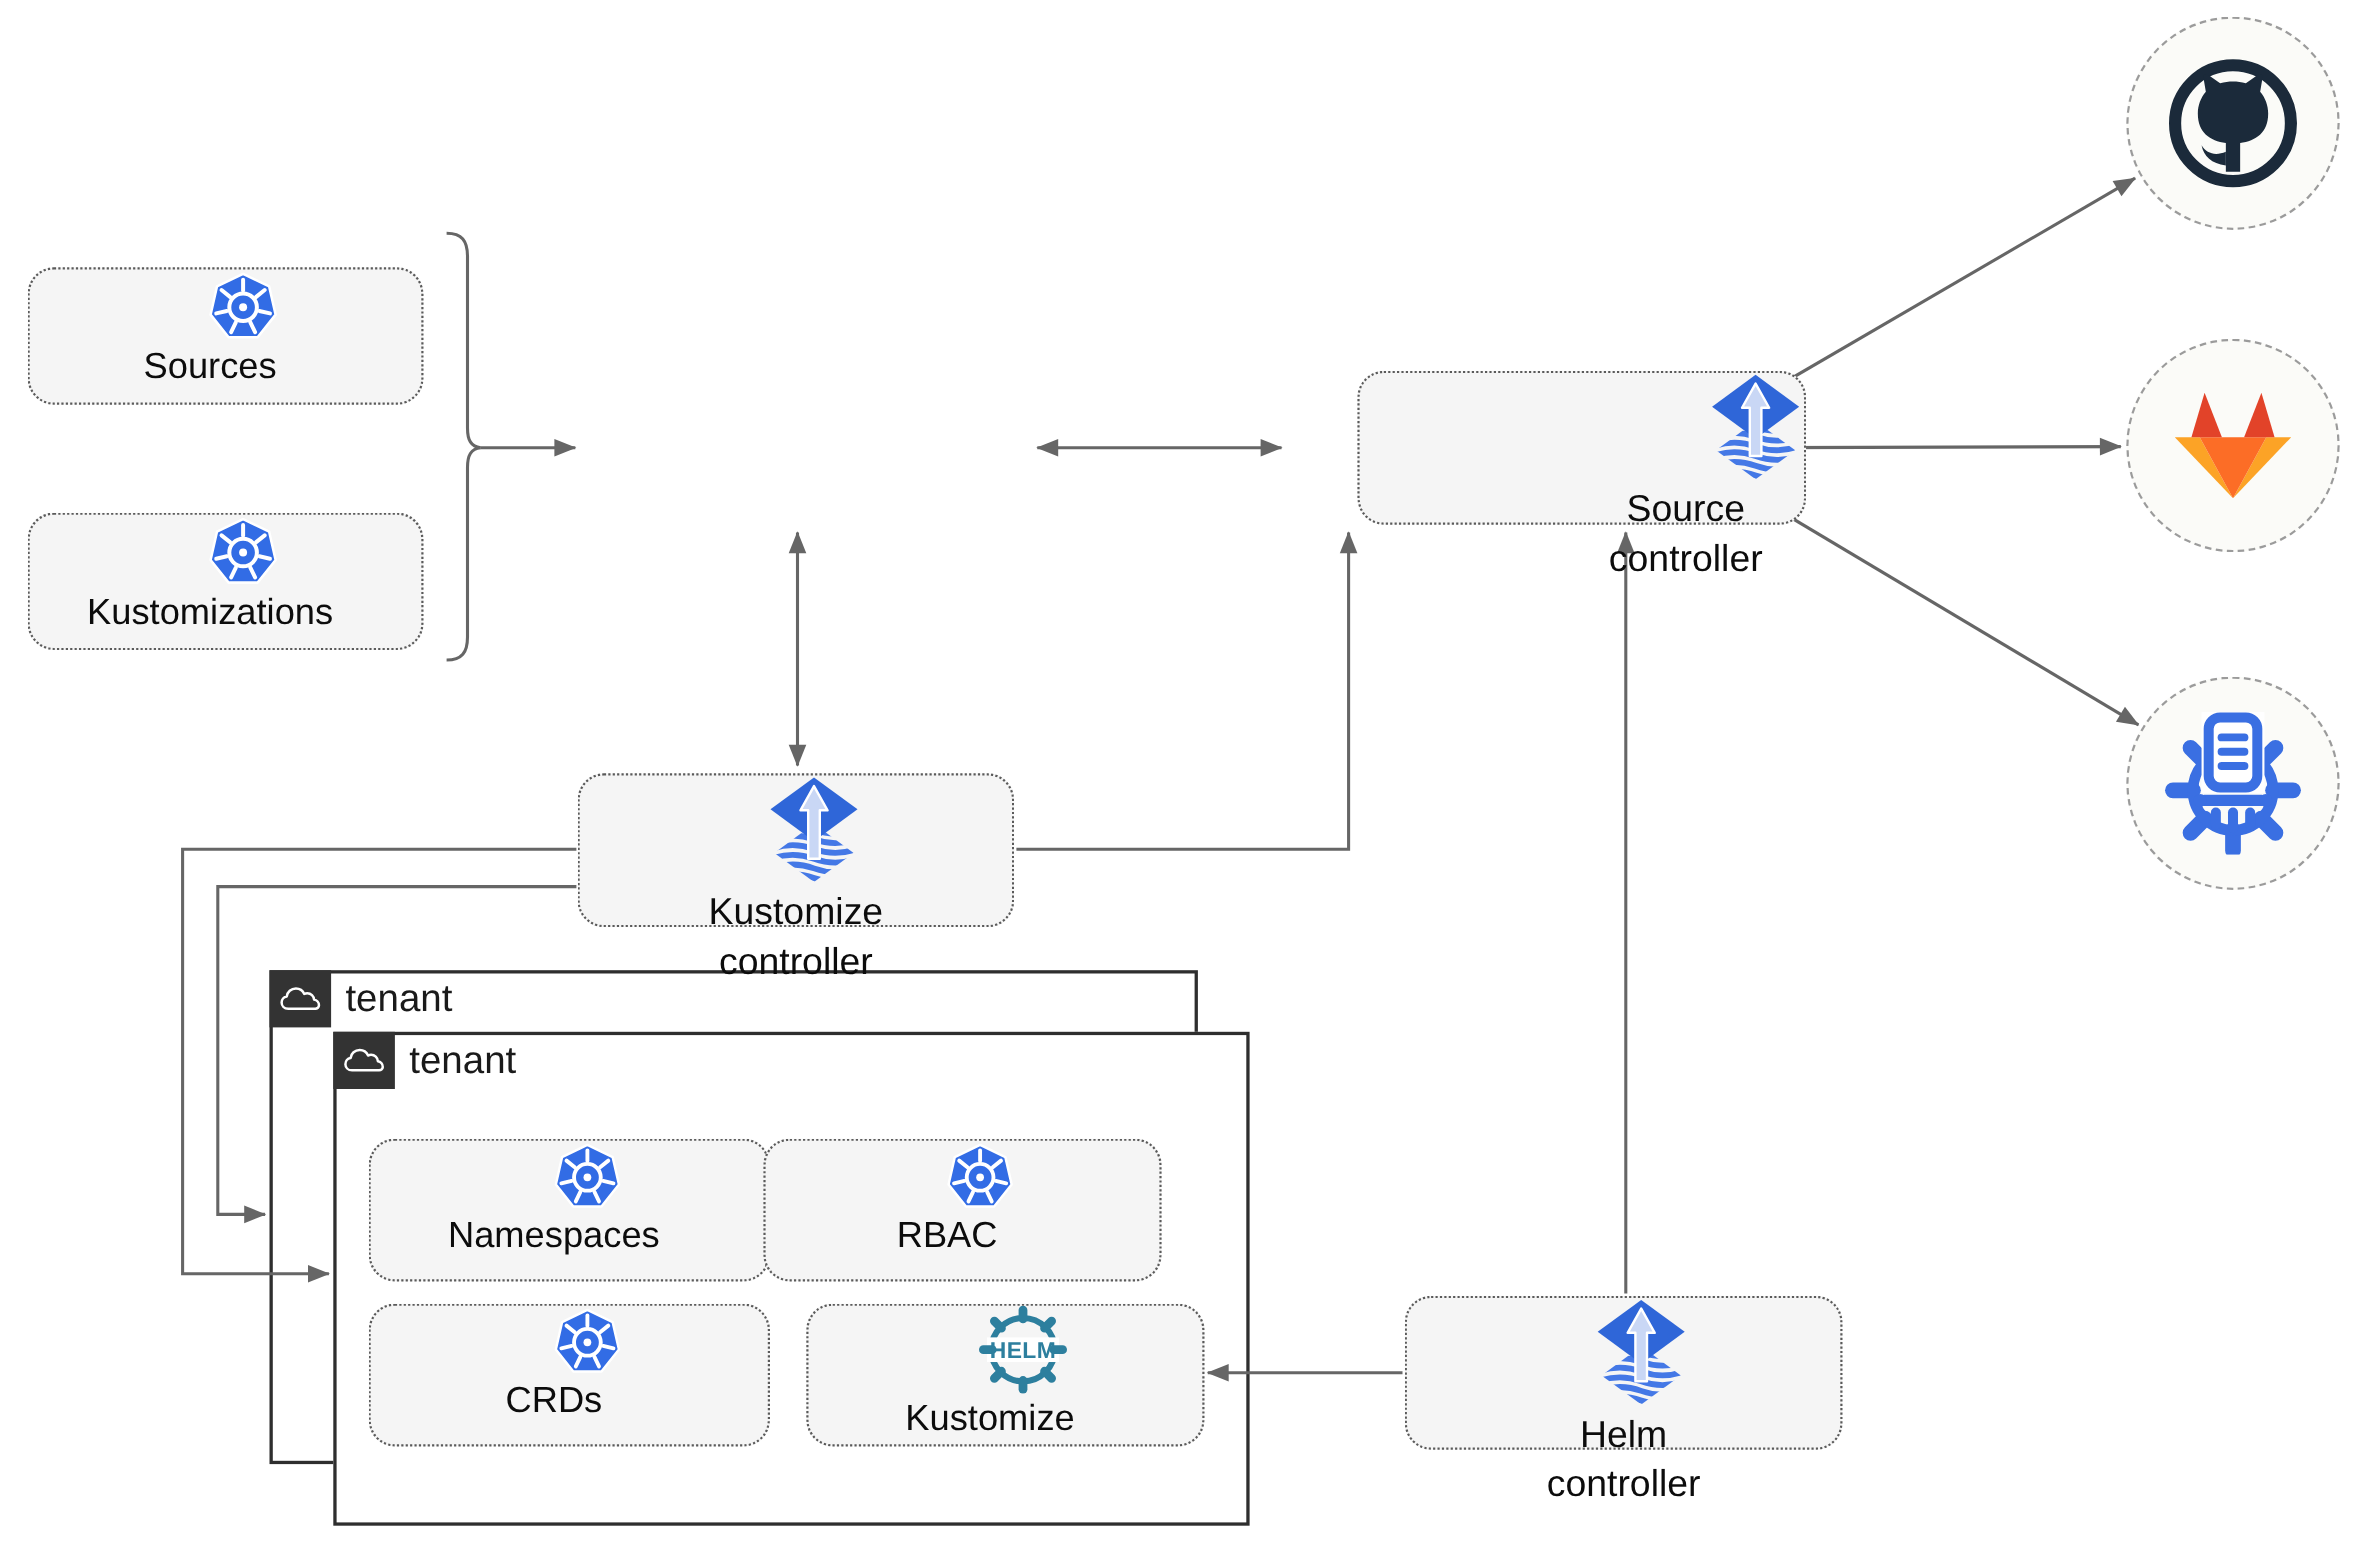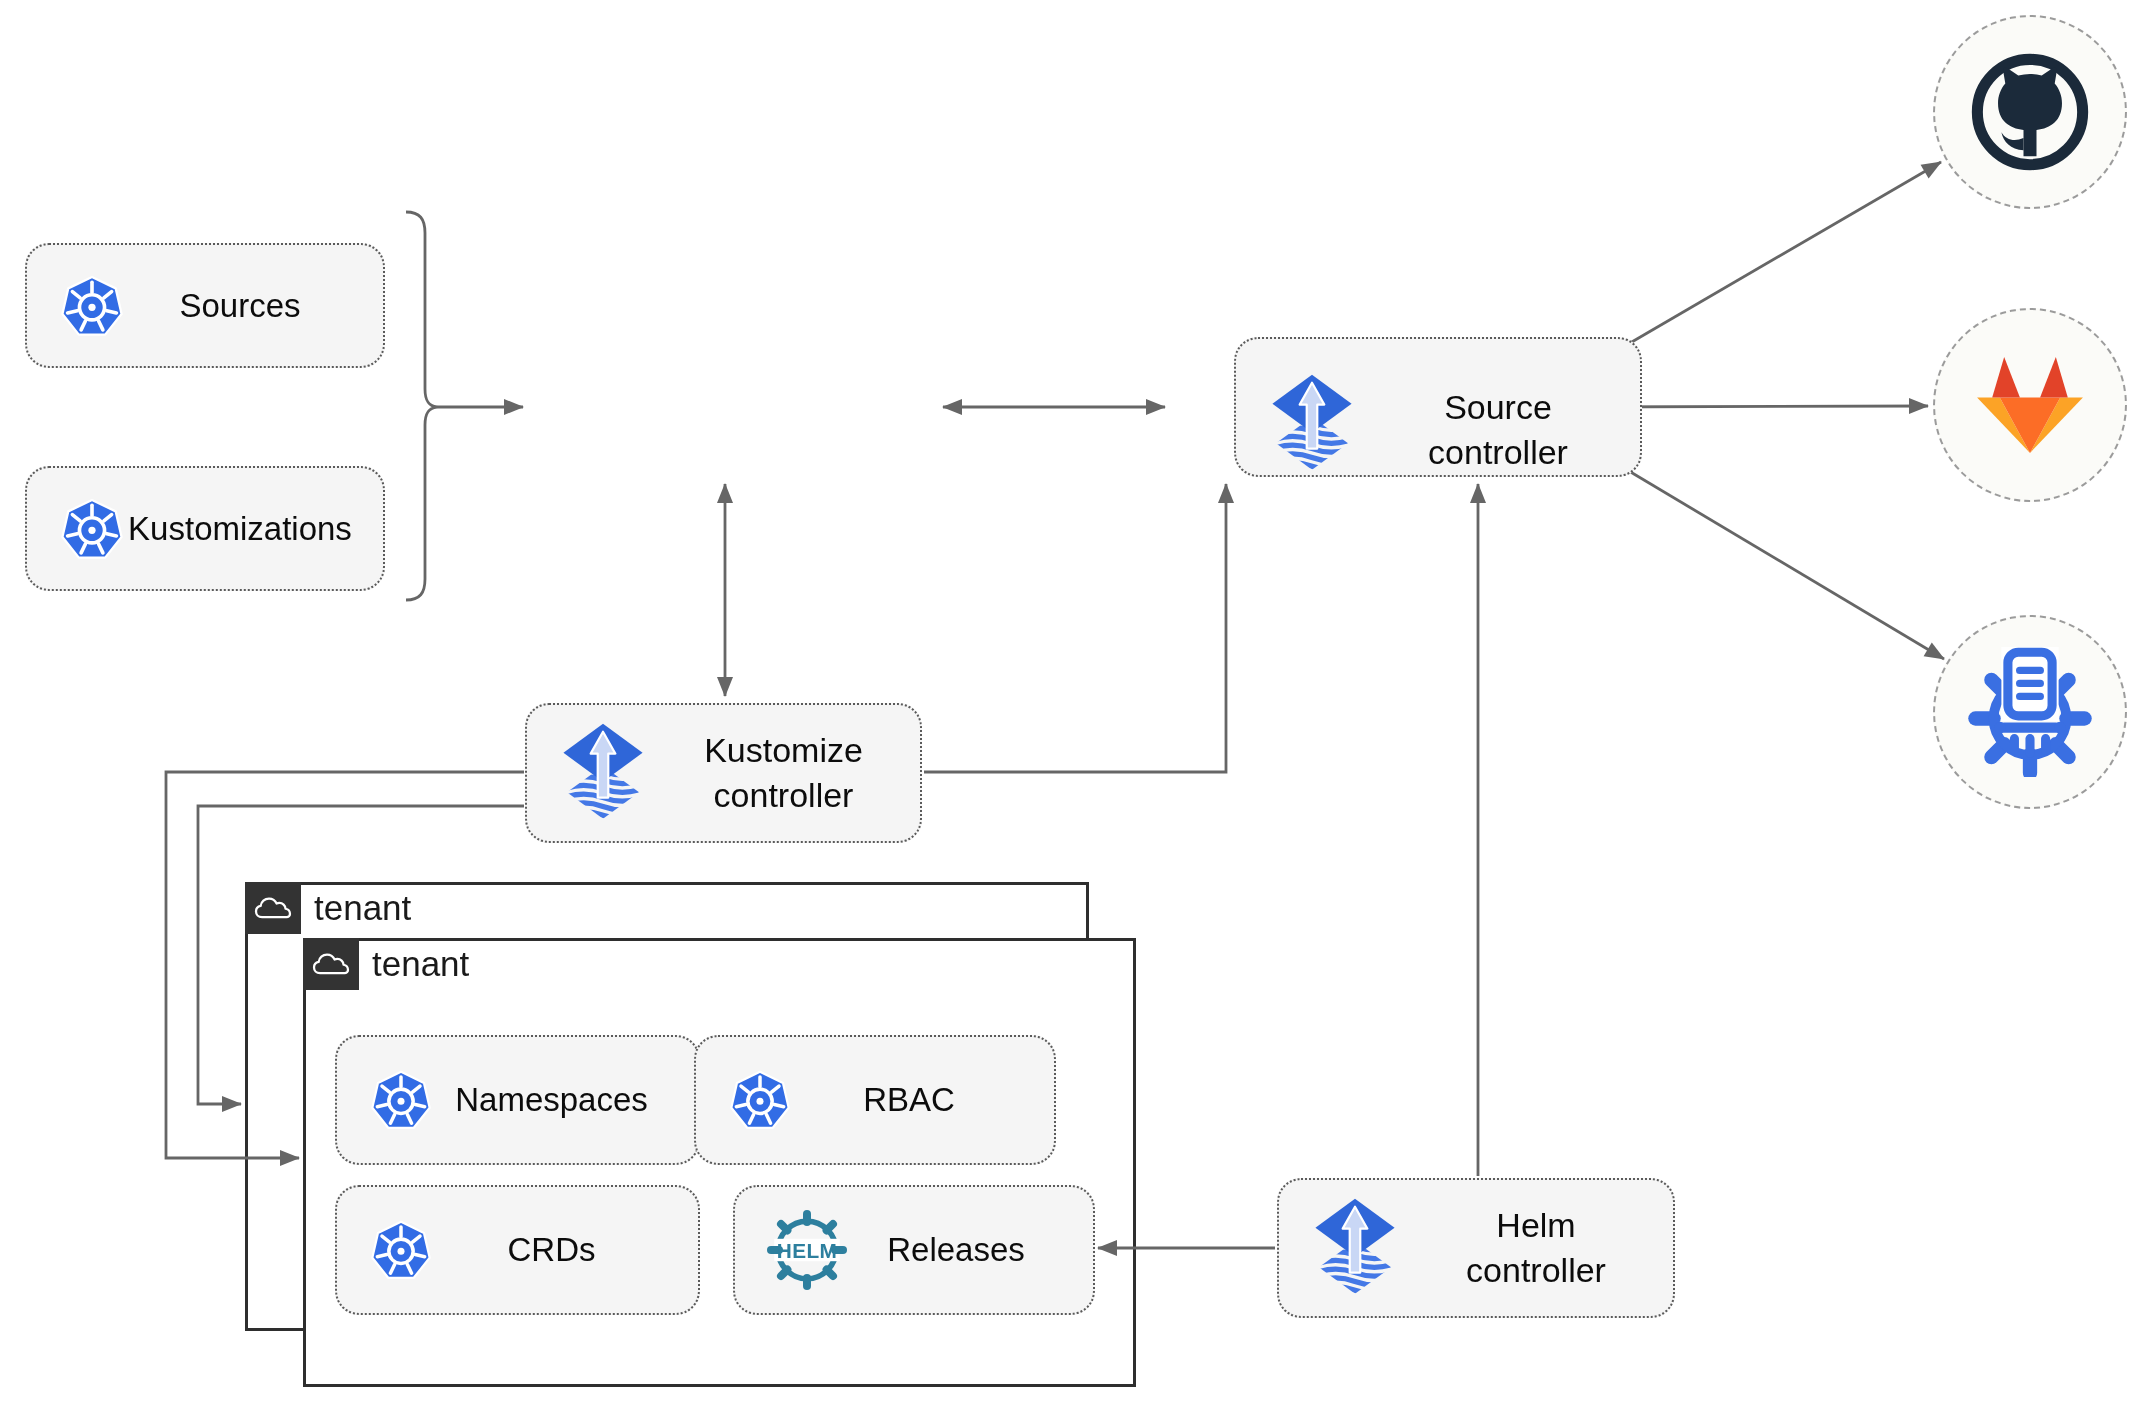--- a/index.html
+++ b/index.html
@@ -5,21 +5,21 @@
   html,body{margin:0;padding:0;background:#fff;}
   .canvas{position:relative;width:2144px;height:1407px;background:#ffffff;overflow:hidden;
           font-family:"Liberation Sans",sans-serif;}
   .tenant-box{position:absolute;background:#ffffff;border:3px solid #2e2e2e;}
   .tenant-badge{position:absolute;top:-3px;left:-3px;width:56px;height:52px;background:#333333;
           display:flex;align-items:center;justify-content:center;}
   .tenant-label{position:absolute;top:-3px;left:66px;height:52px;line-height:52px;
           font-size:35px;color:#1a1a1a;}
   .connectors{position:absolute;left:0;top:0;z-index:3;}
   .node{position:absolute;background:#f5f5f5;border:2.5px dotted #5a5a5a;border-radius:24px;
-          display:flex;align-items:center;z-index:4;box-sizing:border-box;}
+          display:flex;align-items:center;z-index:4;box-sizing:border-box;flex-direction:column;}
   .node .icon{flex:0 0 auto;margin-left:32px;display:flex;align-items:center;}
   .node-label{flex:1;text-align:center;font-size:34px;color:#0c0c0c;padding-right:28px;line-height:1.32;}
   .node-label.two{padding-right:0;}
   .node-label.two span{display:inline-block;max-width:215px;}
   .sm .node-label{font-size:33px;}
   .circle{position:absolute;width:194px;height:194px;border:2.5px dashed #9b9b9b;border-radius:50%;
           background:#fbfbf8;display:flex;align-items:center;justify-content:center;z-index:4;box-sizing:border-box;}
   svg{display:block;}
 </style>
 </head>
@@ -246,21 +246,21 @@
       </span>
     <span class="node-label">CRDs</span>
   </div>
 
   <div class="node sm" style="left:733px;top:1185px;width:362px;height:130px;">
     <span class="icon">
       <svg width="80" height="80">
           <use href="#ic-helm-wheel"></use>
         </svg>
       </span>
-    <span class="node-label">Releases</span>
+    <span class="node-label">Kustomize</span>
   </div>
 
   <div class="circle" style="left:1933px;top:15px;">
     <svg width="130" height="130">
         <use href="#ic-github"></use>
       </svg>
   </div>
 
   <div class="circle" style="left:1933px;top:308px;">
     <svg width="126" height="126">

